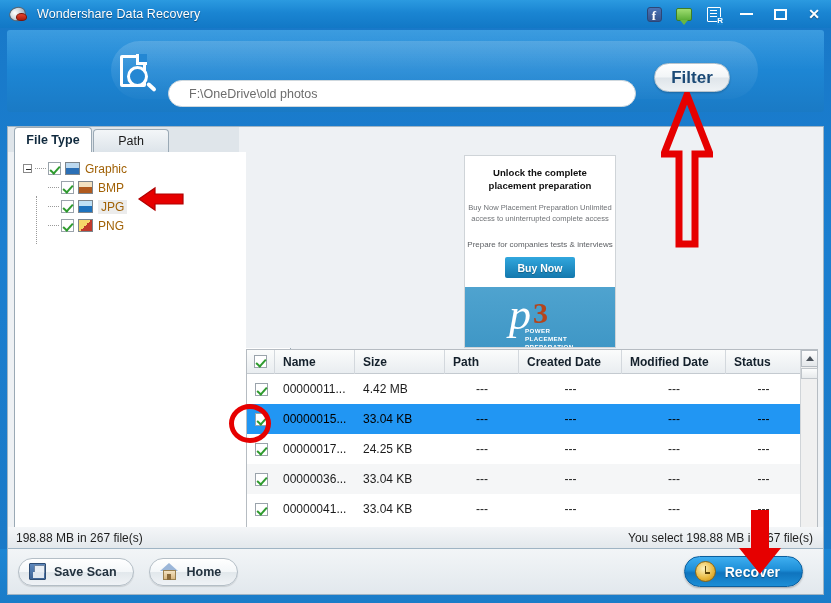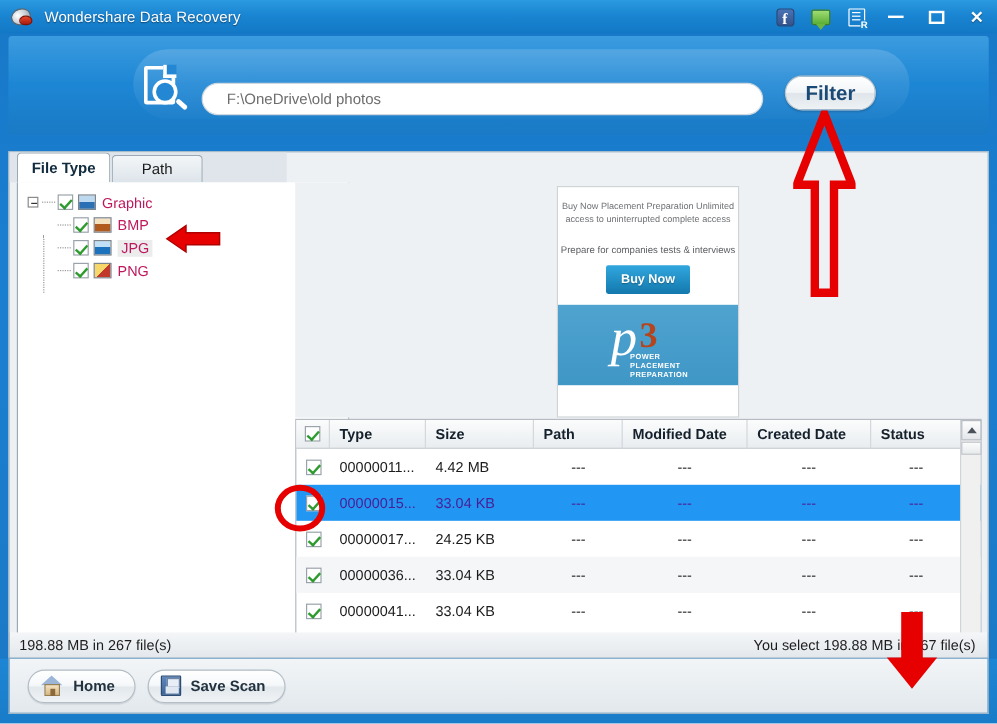--- a/index.html
+++ b/index.html
@@ -115,21 +115,21 @@
   }
   .searchicon .lens {
     position: absolute; left: 10px; top: 11px; width: 21px; height: 21px;
     border: 3.4px solid #ffffff; border-radius: 50%; background: #2487d3;
   }
   .searchicon .handle {
     position: absolute; left: 29px; top: 30px; width: 11px; height: 3.6px;
     background: #ffffff; transform: rotate(42deg); border-radius: 2px;
   }
   .pathbox {
-    position: absolute; left: 168px; top: 69px; width: 468px; height: 27px;
+    position: absolute; left: 168px; top: 80px; width: 468px; height: 27px;
     background: #ffffff; border-radius: 14px; border: 1px solid #cfd8de;
     display: flex; align-items: center;
   }
   .pathbox input {
     border: 0; outline: 0; background: transparent; width: 100%;
     margin-left: 18px; font-family: "Liberation Sans", sans-serif;
     font-size: 12.5px; color: #6d6d6d;
   }
   .filterbtn {
     position: absolute; left: 654px; top: 63px; width: 76px; height: 29px;
@@ -159,21 +159,21 @@
   }
   .tab.active {
     background: #ffffff; font-weight: bold; color: #102a3e; top: 0; height: 25px; line-height: 25px;
   }
   .tab1 { left: 6px; width: 78px; }
   .tab2 { left: 85px; width: 76px; }
 
   .treepane {
     position: absolute; left: 6px; top: 25px; width: 277px; height: 396px;
     background: #ffffff; border: 1px solid #9aa9b5; border-top: none;
-    font-size: 12px; color: #be185d;
+    font-size: 12px; color: #a16207;
   }
   .trow { position: absolute; height: 17px; display: flex; align-items: center; }
   .expander {
     width: 9px; height: 9px; border: 1px solid #8a8a8a; background: #fff;
     position: relative; margin-right: 3px;
   }
   .expander:before {
     content: ""; position: absolute; left: 1.5px; top: 3.5px; width: 5px; height: 1px; background: #333;
   }
   .dots { width: 11px; height: 1px; border-top: 1px dotted #9a9a9a; margin-right: 2px; }
@@ -253,21 +253,21 @@
     background: linear-gradient(180deg,#fbfcfc,#e9edf0);
     border-bottom: 1px solid #c4cad0;
     font-size: 12px; font-weight: bold; color: #14202b;
   }
   .thead .hc { border-right: 1px solid #d3d8dd; height: 24px; line-height: 24px; padding-left: 8px; }
   .hcbx-wrap { width: 28px; display: flex; align-items: center; justify-content: center;
                border-right: 1px solid #d3d8dd; height: 24px; }
   .rows { position: relative; }
   .trow2 { display: flex; height: 30px; align-items: center; font-size: 12px; color: #1c1c1c; }
   .trow2.alt { background: #f5f6f7; }
-  .trow2.sel { background: #2196f3; color: #4c1d95; }
+  .trow2.sel { background: #2196f3; color: #000000; }
   .cell { padding-left: 8px; white-space: nowrap; overflow: hidden; }
   .cellcbx { width: 28px; display: flex; align-items: center; justify-content: center; }
   .c-name { width: 80px; }
   .c-size { width: 90px; }
   .c-path { width: 74px; text-align: center; padding-left: 0; }
   .c-created { width: 103px; text-align: center; padding-left: 0; }
   .c-modified { width: 104px; text-align: center; padding-left: 0; }
   .c-status { width: 75px; text-align: center; padding-left: 0; }
 
   .vscroll {
@@ -445,43 +445,44 @@
         <div class="dots"></div>
         <div class="cbx"></div>
         <div class="ftico ico-png"></div>
         <div class="tlabel">PNG</div>
       </div>
     </div>
 
     <div class="previewarea">
 
       <div class="ad">
+        <div class="ad-head">Unlock the complete placement preparation</div>
         <div class="ad-body">Buy Now Placement Preparation Unlimited access to uninterrupted complete access</div>
         <div class="ad-body2">Prepare for companies tests &amp; interviews</div>
         <div class="buynow">Buy Now</div>
         <div class="adbanner">
           <div class="p3">
             <span class="pl">p</span>
             <span class="three">3</span>
           </div>
           <div class="p3txt">POWER<br>PLACEMENT<br>PREPARATION</div>
         </div>
       </div>
     </div>
 
     <div class="tablewrap">
       <div class="thead">
         <div class="hcbx-wrap">
             <div class="cbx" style="margin-right:0"></div>
           </div>
-        <div class="hc c-name">Type</div>
+        <div class="hc c-name">Name</div>
         <div class="hc c-size">Size</div>
         <div class="hc c-path" style="padding-left:8px;text-align:left;">Path</div>
+        <div class="hc c-created" style="padding-left:8px;text-align:left;">Created Date</div>
         <div class="hc c-modified" style="padding-left:8px;text-align:left;">Modified Date</div>
-        <div class="hc c-created" style="padding-left:8px;text-align:left;">Created Date</div>
         <div class="hc c-status" style="padding-left:8px;text-align:left;border-right:none;">Status</div>
       </div>
 
       <div class="rows">
         <div class="trow2">
           <div class="cellcbx">
               <div class="cbx" style="margin-right:0"></div>
             </div>
           <div class="cell c-name">00000011...</div>
           <div class="cell c-size">4.42 MB</div>
@@ -552,31 +553,35 @@
     </div>
   </div>
 
   <div class="statusbar">
     <div class="sb-left">198.88 MB in 267 file(s)</div>
     <div class="sb-right">You select 198.88 MB in 267 file(s)</div>
   </div>
 
   <div class="bottombar">
     <div class="bb-inner">
+      <div class="gbtn" id="save-scan-button">
+        <span class="diskico"></span>
+        <span class="lbl">Save Scan</span>
+      </div>
       <div class="gbtn" id="home-button">
         <span class="homeico">
             <span class="roof"></span>
             <span class="body"></span>
             <span class="door"></span>
           </span>
         <span class="lbl">Home</span>
       </div>
-      <div class="gbtn" id="save-scan-button">
-        <span class="diskico"></span>
-        <span class="lbl">Save Scan</span>
+      <div class="recoverbtn">
+        <span class="recico"></span>
+        <span>Recover</span>
       </div>
     </div>
   </div>
 
   <svg class="annot" id="arrow-tree-annotation" width="48" height="26" viewBox="0 0 48 26">
     <polygon points="2,13 18,2 18,8 46,8 46,18 18,18 18,24" fill="#e60000" stroke="#b00000" stroke-width="1.2"></polygon>
   </svg>
 
   <svg class="annot" id="arrow-filter-annotation" width="52" height="156" viewBox="0 0 52 156">
     <polygon points="26,3 49,62 34,62 34,152 18,152 18,62 3,62" fill="none" stroke="#e60000" stroke-width="7"></polygon>

